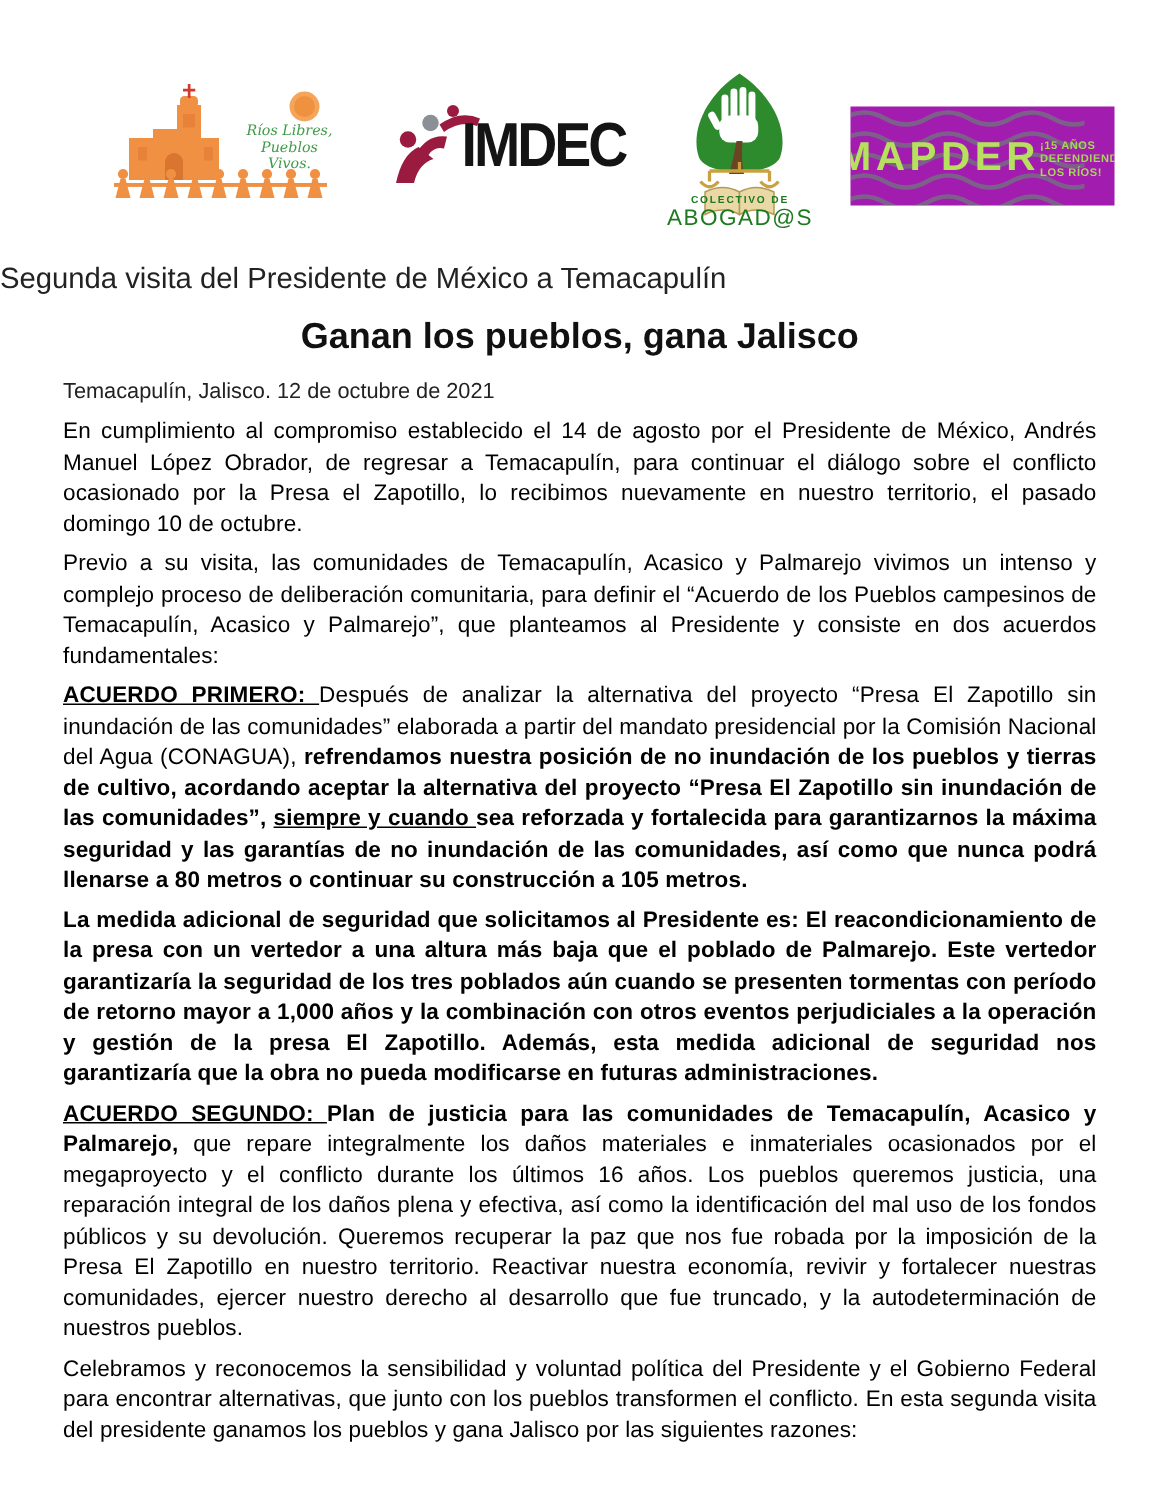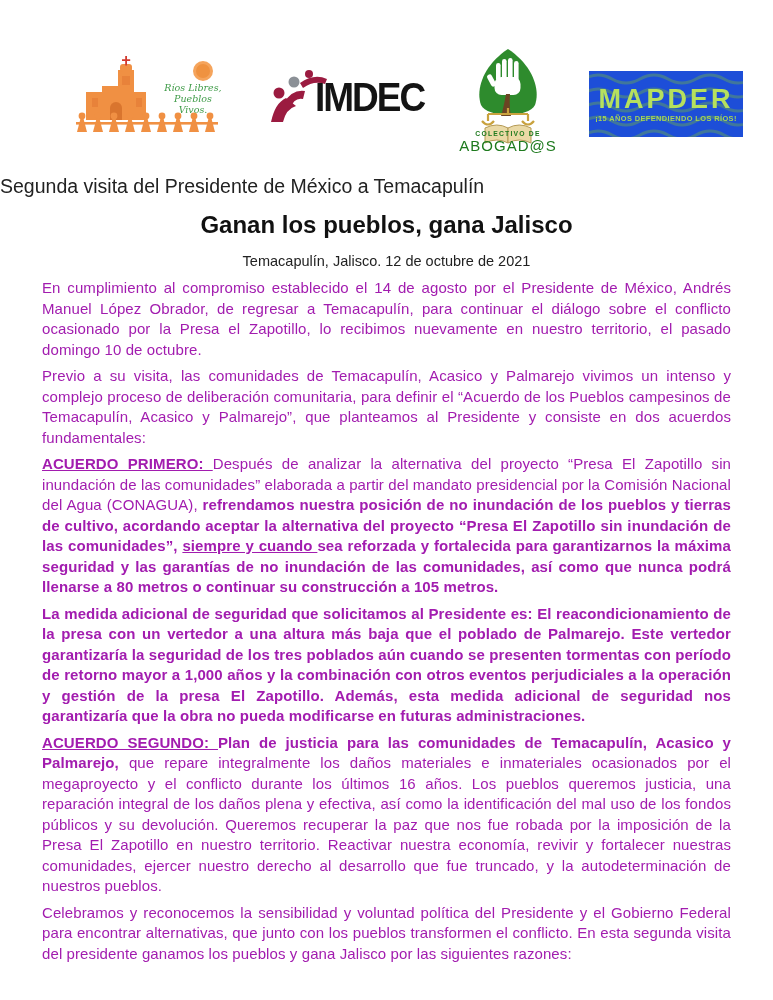--- a/index.html
+++ b/index.html
@@ -45,44 +45,44 @@
     position:absolute;left:0;right:0;bottom:6px;text-align:center;
     font-size:7.6px;color:#2d2d2d;letter-spacing:0.1px;
   }
   
   .logo-abogados{width:100px;height:112px;text-align:center;}
   .logo-abogados svg{display:block;margin:0 auto;}
   .abog-line1{font-size:6.8px;font-weight:700;color:#1e7a1e;letter-spacing:1.2px;margin-top:-14px;}
   .abog-line2{font-size:15px;font-weight:400;color:#1e7a1e;letter-spacing:1px;}
   
   .logo-mapder{
-    width:154px;height:66px;background:#1d4ed8;
-    display:flex;flex-direction:column;justify-content:center;align-items:center;
+    width:176px;height:66px;background:#a21caf;
+    display:flex;flex-direction:row;justify-content:center;align-items:center;
     overflow:hidden;
   }
   .logo-mapder svg{position:absolute;left:0;top:0;}
   .mapder-name{
     position:relative;font-size:27px;font-weight:800;color:#b6e05e;
     letter-spacing:3px;line-height:26px;
   }
   .mapder-tagline{
     position:relative;font-size:7.4px;font-weight:700;color:#a6d457;
     letter-spacing:0.4px;margin-top:2px;
   }
   
   .kicker{text-align:center;font-size:17.5px;font-weight:700;margin-top:14px;letter-spacing:0.4px;}
   .subtitle{text-align:left;font-size:19.5px;font-weight:400;margin-top:15px;color:#222;}
   .headline{text-align:center;font-size:24px;font-weight:700;margin-top:13px;color:#111;}
   .content{padding:0 42px;}
-  .dateline{text-align:center;font-size:14.5px;margin-top:14px;color:#222;}
+  .dateline{text-align:left;font-size:14.5px;margin-top:14px;color:#222;}
   
   .bodytext{margin-top:9px;}
   .para{
     font-size:15px;line-height:20.5px;text-align:justify;
-    margin:0 0 6px 0;color:#a21caf;letter-spacing:0.1px;
+    margin:0 0 6px 0;color:#000000;letter-spacing:0.1px;
   }
   .b{font-weight:700;}
   .u{text-decoration:underline;}
 </style>
 </head>
 <body>
 
 <div class="page">
 
   <div class="logos">

